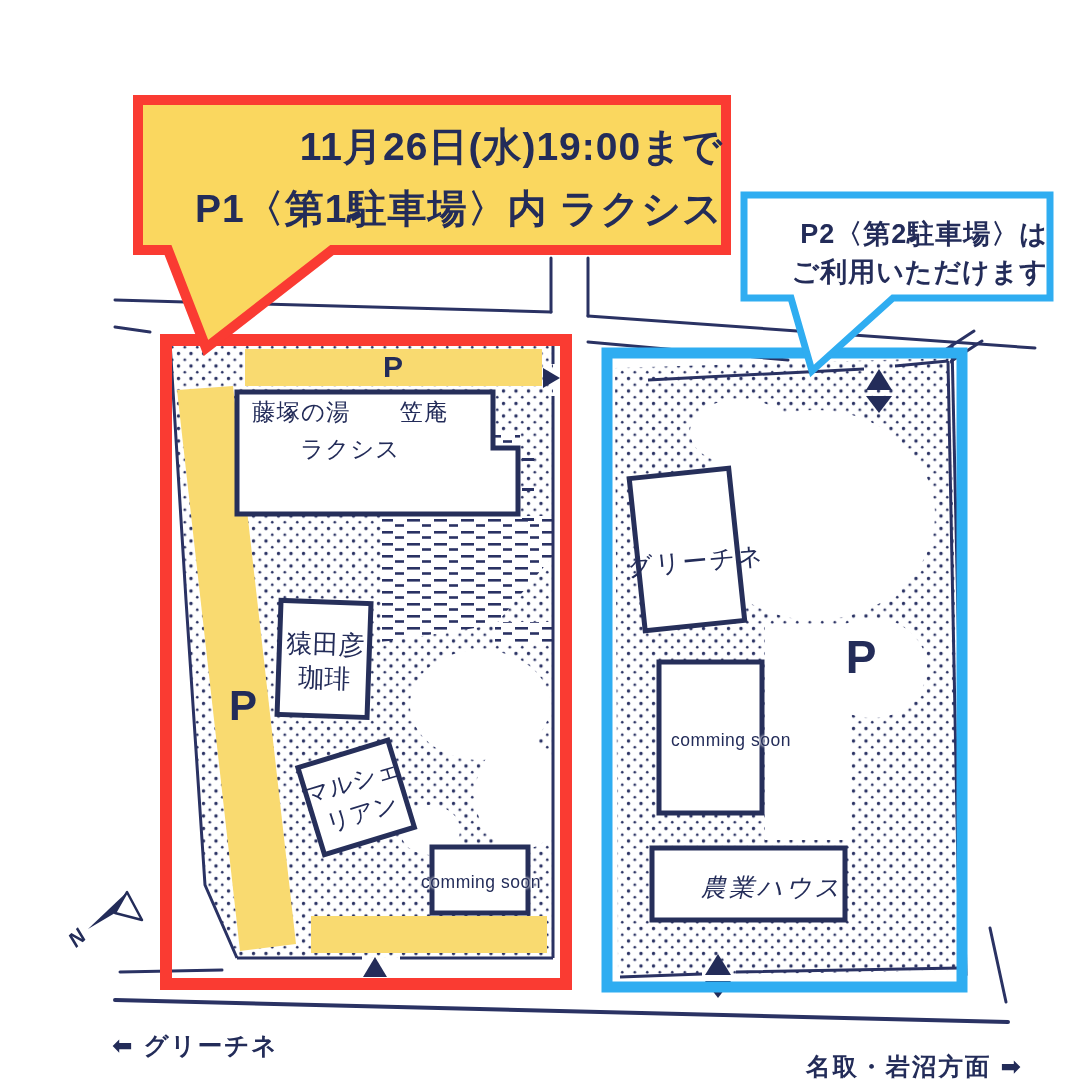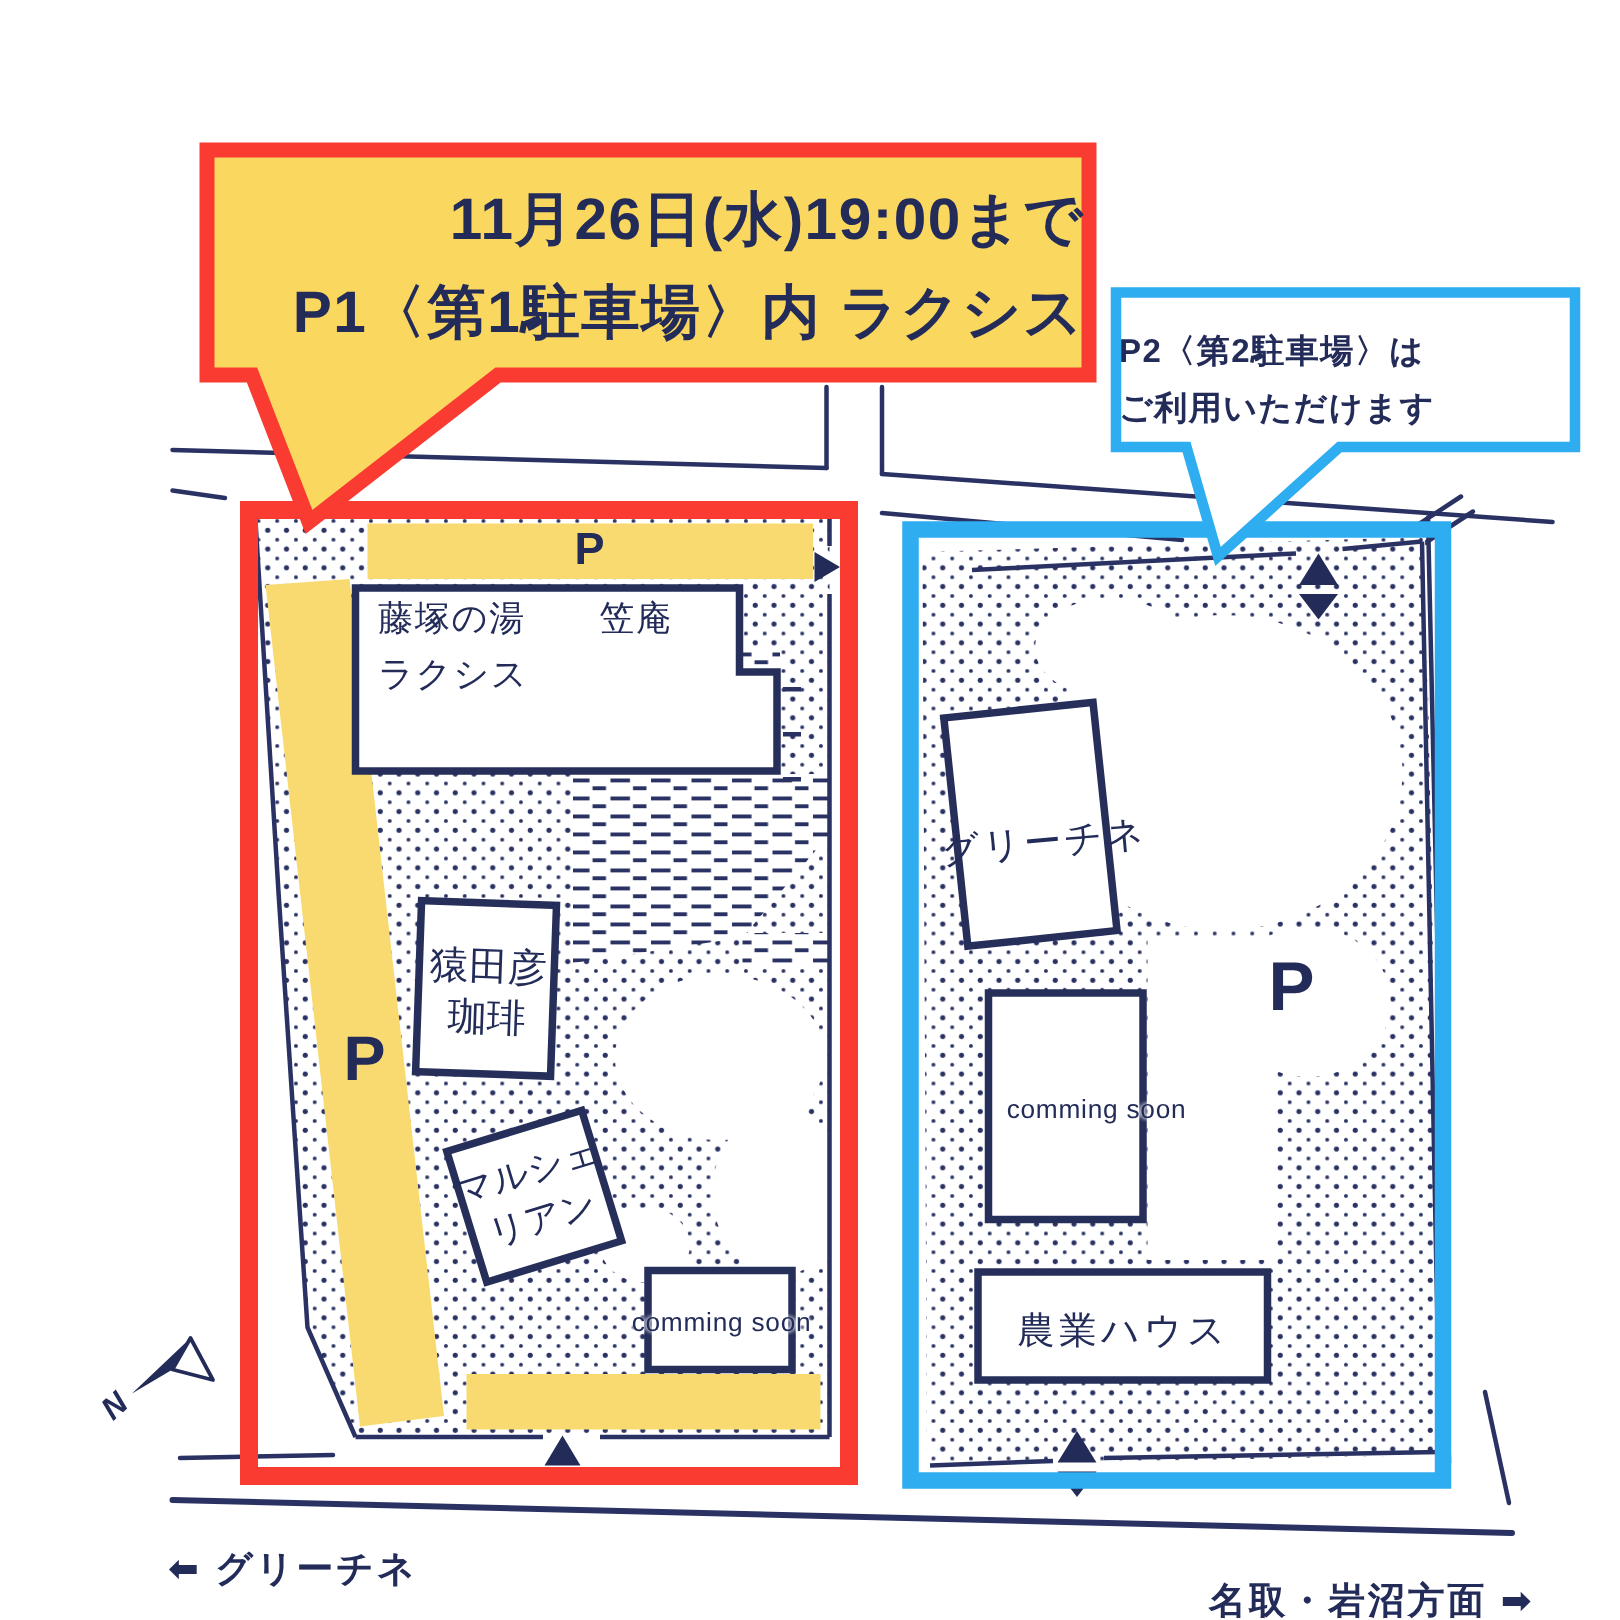--- a/index.html
+++ b/index.html
@@ -2,22 +2,22 @@
 <html><head>
 <meta charset="utf-8">
 <style>
   html,body{margin:0;padding:0;background:#ffffff;}
   #stage{position:relative;width:1080px;height:1080px;background:#ffffff;overflow:hidden;
          font-family:"Liberation Sans","DejaVu Sans",sans-serif;}
   #map-svg{position:absolute;left:0;top:0;z-index:1;}
   .lbl{position:absolute;z-index:2;color:#232C59;font-weight:700;white-space:nowrap;}
   .ctr{transform:translate(-50%,-50%);text-align:center;}
   .callout1{left:140px;top:116px;width:583px;text-align:right;font-size:39px;line-height:62px;letter-spacing:1px;}
-  .callout2{left:746px;top:215px;width:302px;text-align:left;font-size:22px;line-height:38px;letter-spacing:1px;}
-  .bldg-main{left:252px;top:394px;font-size:23.5px;line-height:37px;font-weight:500;letter-spacing:1px;}
+  .callout2{left:746px;top:215px;width:302px;text-align:right;font-size:27px;line-height:38px;letter-spacing:1px;}
+  .bldg-main{left:252px;top:394px;font-size:23.5px;line-height:37px;font-weight:500;letter-spacing:1px;text-align:center;}
   .p-letter{font-weight:700;}
   .coming{font-size:17.5px;font-weight:500;letter-spacing:0.5px;text-shadow:0 0 3px #fff,0 0 3px #fff;}
   .dir{display:flex;align-items:center;gap:9px;font-size:24.5px;letter-spacing:2px;}
 </style>
 </head>
 <body>
 
 <div id="stage">
 
   <svg id="map-svg" width="1080" height="1080" viewBox="0 0 1080 1080">
@@ -140,21 +140,21 @@
     <div>珈琲</div>
   </div>
   <div class="lbl ctr" style="left:357px;top:797px;font-size:24px;line-height:33px;font-weight:500;transform:translate(-50%,-50%) rotate(-17deg);">
     <div>マルシェ</div>
     <div>リアン</div>
   </div>
   <div class="lbl ctr coming" style="left:481px;top:882px;">comming soon</div>
 
   <div class="lbl ctr" style="left:696px;top:561px;font-size:25px;letter-spacing:2px;font-weight:500;transform:translate(-50%,-50%) rotate(-5deg);">グリーチネ</div>
   <div class="lbl ctr coming" style="left:731px;top:740px;">comming soon</div>
-  <div class="lbl ctr" style="left:749px;top:887px;font-size:25px;letter-spacing:3px;font-weight:500;">農業ハウス</div>
+  <div class="lbl ctr" style="left:772px;top:887px;font-size:25px;letter-spacing:3px;font-weight:500;font-style:italic;">農業ハウス</div>
 
   <div class="lbl dir" style="left:112px;top:1029px;">
     <span>⬅</span>
     <span>グリーチネ</span>
   </div>
   <div class="lbl dir" style="left:806px;top:1029px;margin-top:21px;">
     <span>名取・岩沼方面</span>
     <span>➡</span>
   </div>
 

